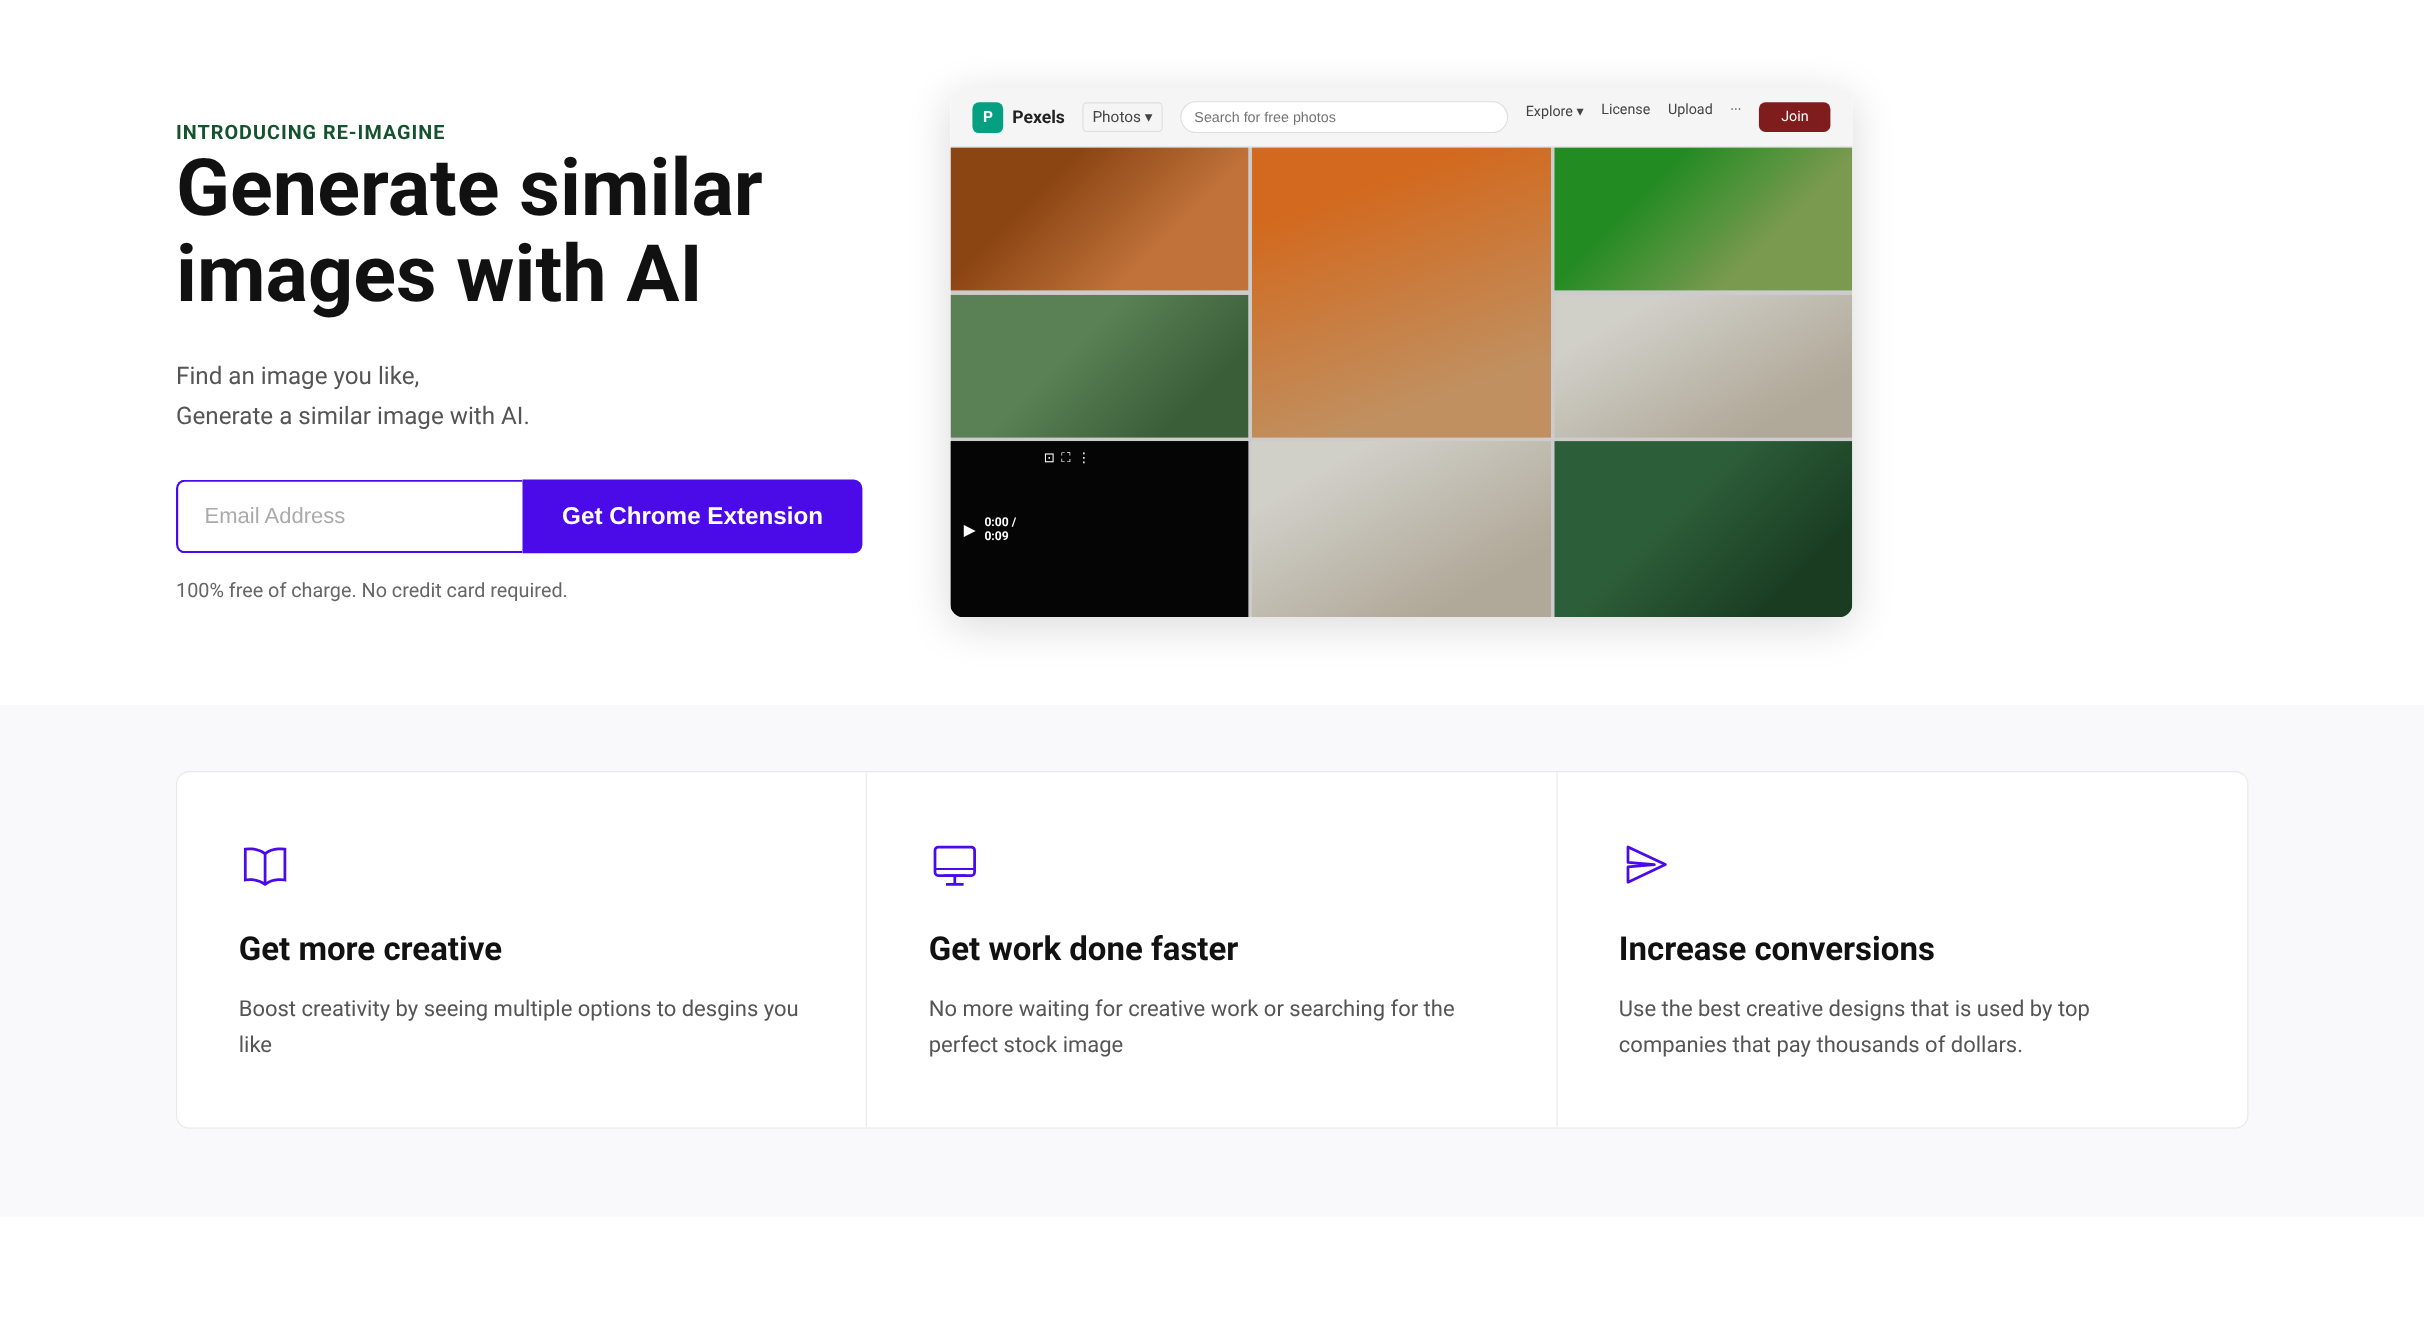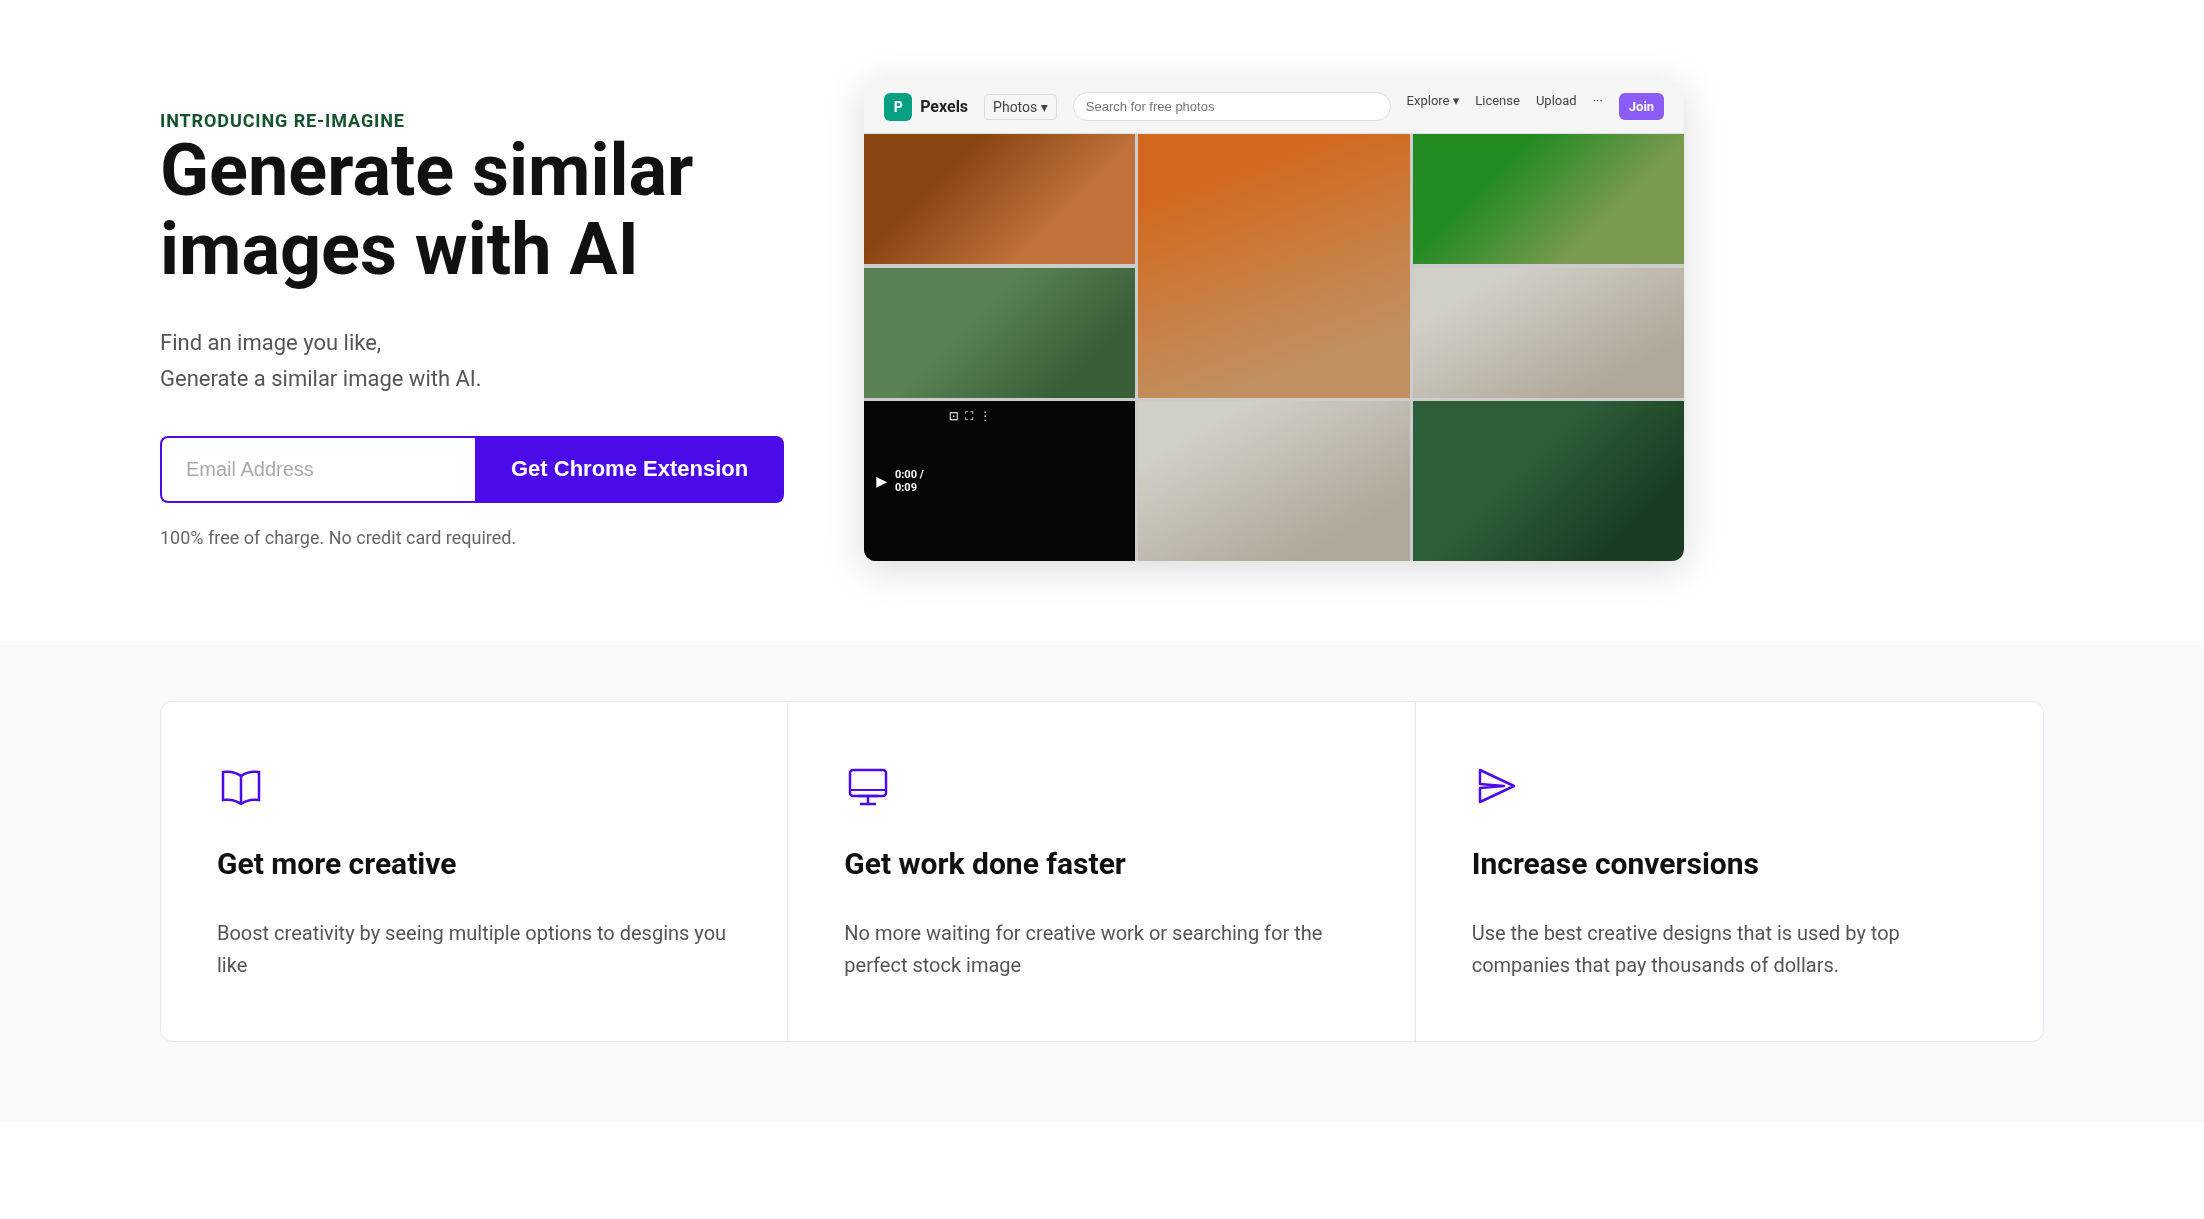--- a/index.html
+++ b/index.html
@@ -156,26 +156,26 @@
 
     .nav-links {
       display: flex;
       gap: 16px;
       align-items: flex-start;
       font-size: 13px;
       color: #444;
     }
 
     .nav-join {
-      background: #8b5cf6;
-      color: #fff;
-      padding: 6px 10px;
+      background: #7f1d1d;
+      color: #fff;
+      padding: 6px 20px;
       border-radius: 6px;
       font-size: 13px;
-      font-weight: 700;
+      font-weight: 400;
     }
 
     .photo-placeholder {
       width: 100%;
       height: 100%;
       min-height: 120px;
     }
 
     
     .photo-1 { background: linear-gradient(135deg, #8B4513 30%, #c0723a 70%); min-height: 130px; }
@@ -272,21 +272,21 @@
 
     .feature-icon svg {
       width: 48px;
       height: 48px;
     }
 
     .feature-title {
       font-size: 30px;
       font-weight: 700;
       color: #111;
-      margin-bottom: 36px;
+      margin-bottom: 20px;
     }
 
     .feature-desc {
       font-size: 20px;
       color: #555;
       line-height: 1.6;
     }
 
     
     .browser-photo-grid {

